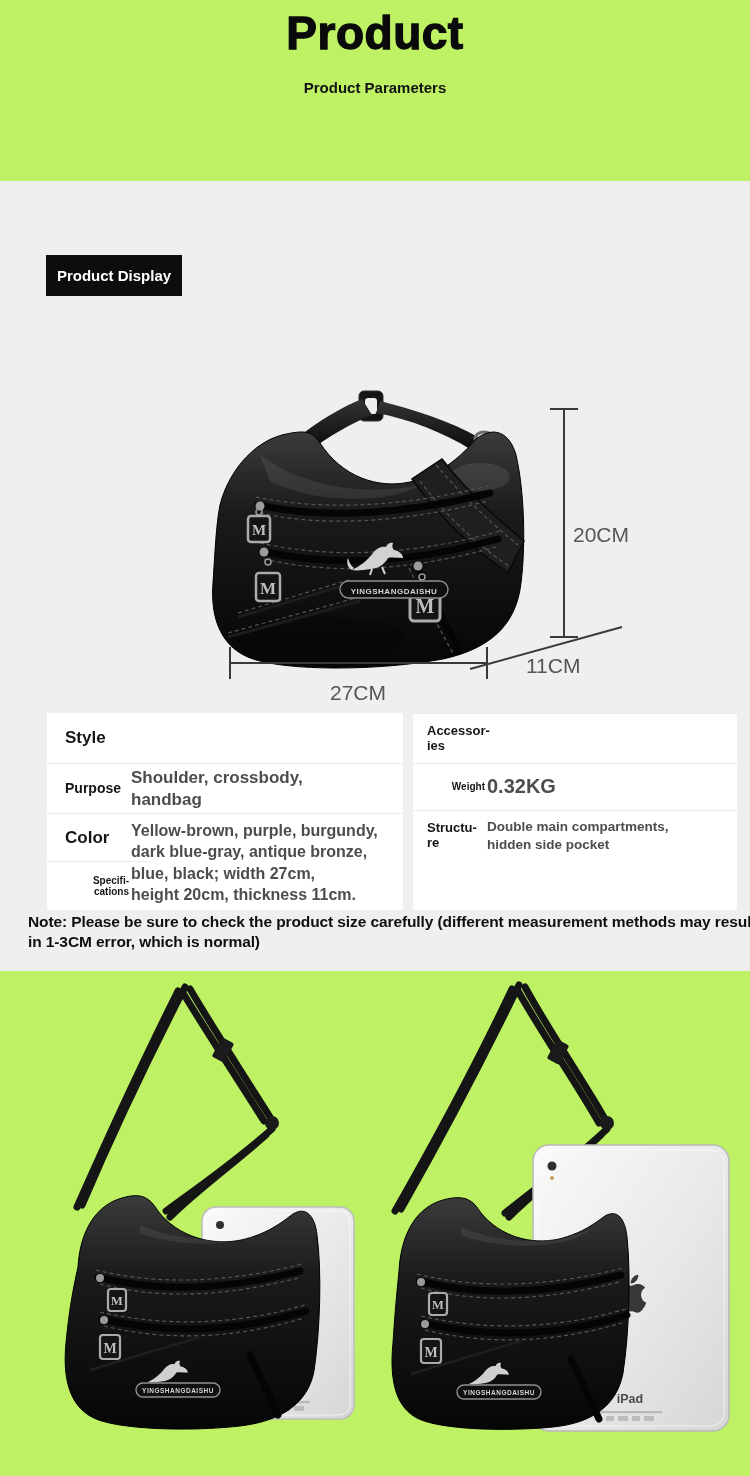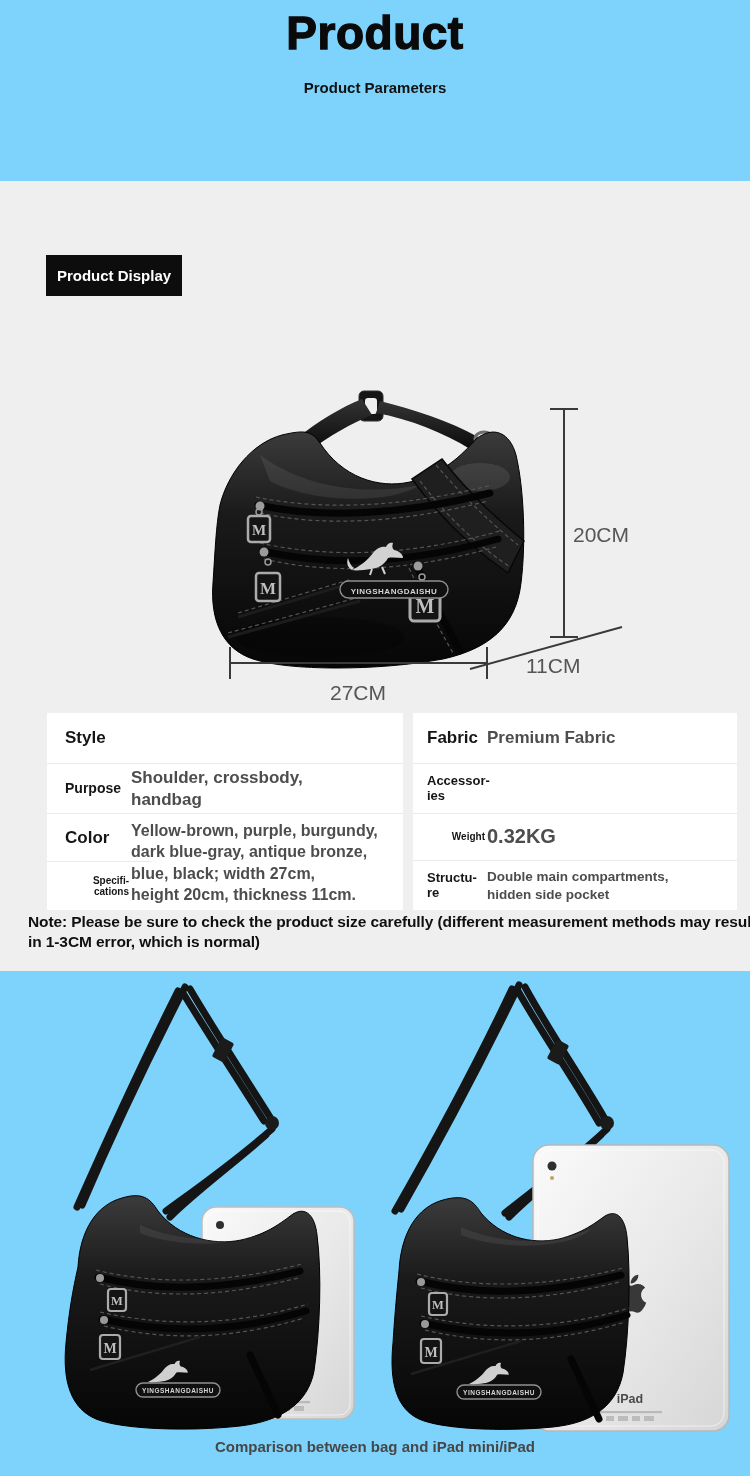--- a/index.html
+++ b/index.html
@@ -1,16 +1,16 @@
 <!DOCTYPE html>
 <html><head>
 <meta charset="utf-8">
 <style>
   html,body{margin:0;padding:0;background:#ffffff;}
-  .page{position:relative;width:750px;height:1476px;background:#7dd3fc;overflow:hidden;
+  .page{position:relative;width:750px;height:1476px;background:#bef264;overflow:hidden;
         font-family:"Liberation Sans",sans-serif;}
   .abs{position:absolute;}
   .title{top:6px;left:0;width:750px;text-align:center;font-size:46px;font-weight:700;
          color:#0a0a0a;-webkit-text-stroke:1.3px #0a0a0a;letter-spacing:0.5px;}
   .subtitle{top:79px;left:0;width:750px;text-align:center;font-size:15px;font-weight:700;color:#111;}
   .gray-section{top:181px;left:0;width:750px;height:790px;background:#f0efef;}
   .badge{left:46px;top:255px;width:136px;height:41px;background:#0d0d0d;color:#ffffff;
          display:flex;align-items:center;justify-content:center;font-size:15px;font-weight:700;}
   .photo-main{left:60px;top:385px;}
   .spec-table{left:30px;top:713px;width:690px;height:197px;display:flex;background:#f0efef;padding-left:17px;}
@@ -160,24 +160,20 @@
         <div class="lbl fs15 lblB">Specifi-
 cations</div>
         <div class="val spanval">Yellow-brown, purple, burgundy,
 dark blue-gray, antique bronze,
 blue, black; width 27cm,
 height 20cm, thickness 11cm.</div>
       </div>
     </div>
     <div class="divider-strip"></div>
     <div class="half right">
-      <div class="trow" style="height:50px">
-        <div class="lbl fs17">Fabric</div>
-        <div class="val fs17">Premium Fabric</div>
-      </div>
       <div class="trow bt" style="height:50px">
         <div class="lbl fs13">Accessor-
 ies</div>
       </div>
       <div class="trow bt" style="height:47px">
         <div class="lbl fs15">Weight</div>
         <div class="val wval">0.32KG</div>
       </div>
       <div class="trow bt" style="height:50px">
         <div class="lbl fs13">Structu-
@@ -282,15 +278,14 @@
       <text class="charmM" x="54" y="382" font-size="14">M</text>
       <g transform="translate(92,388) scale(0.78)" fill="#cfcfcf">
         <path d="M0,27 C8,23 16,17 21,10 C24,6 29,3 34,4 C35,1 38,-1 41,0 C40,3 40,5 42,7
                  C47,8 51,11 51,15 C46,15 40,14 36,15 C33,21 27,25 19,26 C12,27 4,28 0,27 Z"></path>
       </g>
       <rect class="plate" x="80" y="410" width="84" height="14" rx="7"></rect>
       <text class="plate-text" x="122" y="420" font-size="6.5">YINGSHANGDAISHU</text>
     </g>
   </svg>
 
-  <div class="abs caption">Comparison between bag and iPad mini/iPad</div>
 
 </div>
 
 </body></html>

